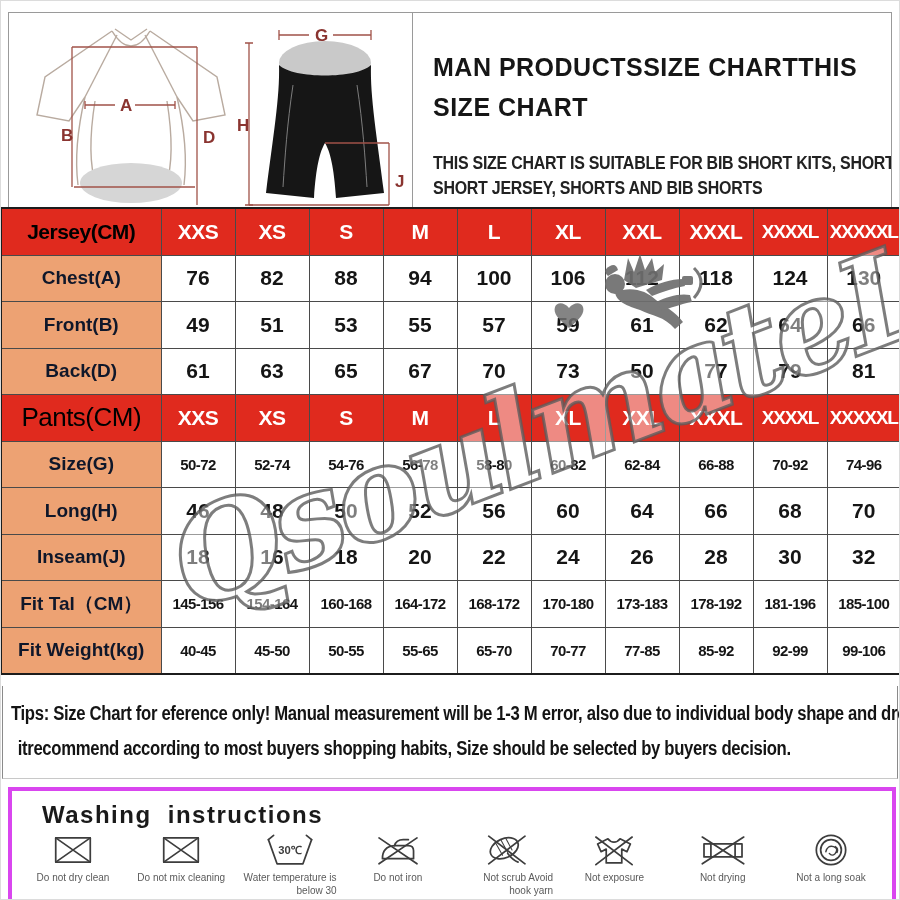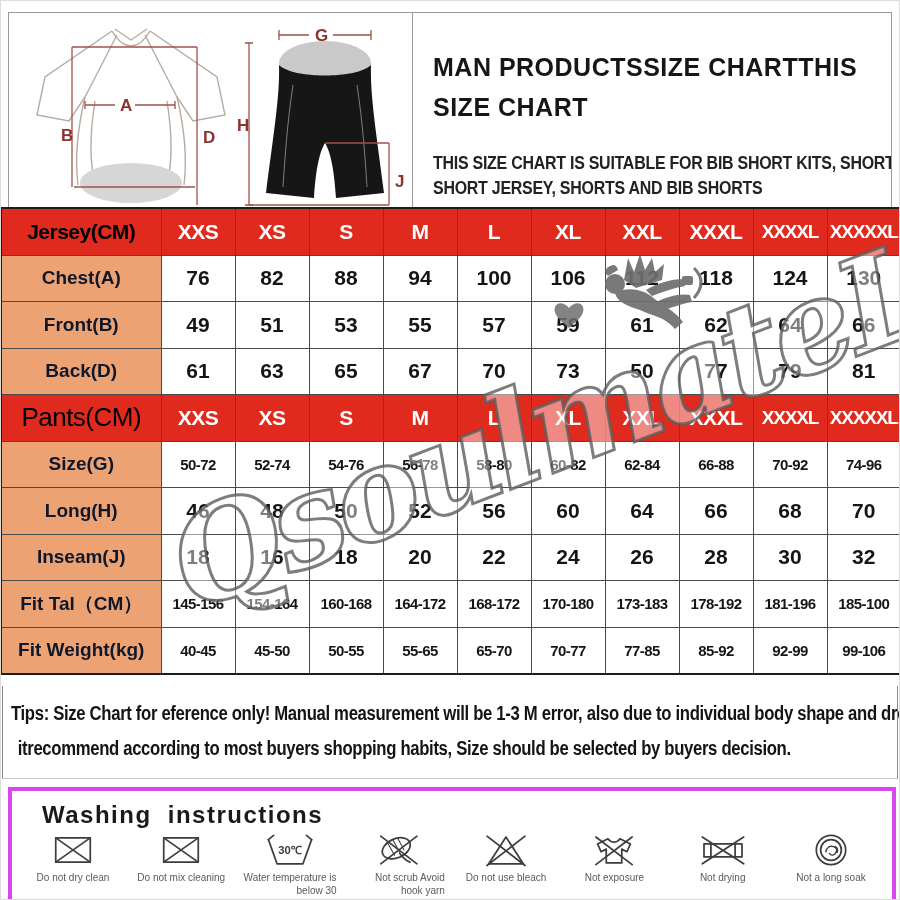--- a/index.html
+++ b/index.html
@@ -317,38 +317,39 @@
 
     <div class="wash-item">
       <svg class="wicon" width="56" height="44" viewBox="0 0 56 44">
         <path d="M3,10 L13,38 L43,38 L53,10"></path>
         <path d="M3,10 L9,5 M53,10 L47,5"></path>
         <text x="28" y="27" font-size="13" text-anchor="middle">30℃</text>
       </svg>
       <div class="wash-label">Water temperature is below 30</div>
     </div>
 
+    <div class="wash-item">
+      <svg class="wicon" width="56" height="44" viewBox="0 0 56 44">
+        <path d="M10,32 Q10,18 24,17 L40,17 Q46,17 46,23 L46,32 Z"></path>
+        <path d="M24,17 Q26,10 34,10 L40,10"></path>
+        <path d="M6,8 L50,38 M50,8 L6,38"></path>
+      </svg>
+      <div class="wash-label">Do not iron</div>
+    </div>
 
     <div class="wash-item">
       <svg class="wicon" width="56" height="44" viewBox="0 0 56 44">
         <ellipse cx="26" cy="20" rx="17" ry="11" transform="rotate(-24 26 20)"></ellipse>
         <path d="M16,14 L24,28 M22,10 L30,25 M28,9 L35,22" stroke-width="1.2"></path>
         <path d="M30,26 q6,8 12,10"></path>
         <path d="M8,6 L50,38 M50,6 L8,38"></path>
       </svg>
       <div class="wash-label">Not scrub Avoid hook yarn</div>
     </div>
 
-    <div class="wash-item">
-      <svg class="wicon" width="56" height="44" viewBox="0 0 56 44">
-        <path d="M28,7 L8,38 L48,38 Z"></path>
-        <path d="M6,6 L50,40 M50,6 L6,40"></path>
-      </svg>
-      <div class="wash-label">Do not use bleach</div>
-    </div>
 
     <div class="wash-item">
       <svg class="wicon" width="56" height="44" viewBox="0 0 56 44">
         <path d="M21,9 L9,15 L13,24 L19,21 L19,37 L37,37 L37,21 L43,24 L47,15 L35,9 Q32,13 28,13 Q24,13 21,9 Z"></path>
         <path d="M7,7 L49,39 M49,7 L7,39"></path>
       </svg>
       <div class="wash-label">Not exposure</div>
     </div>
 
     <div class="wash-item">

